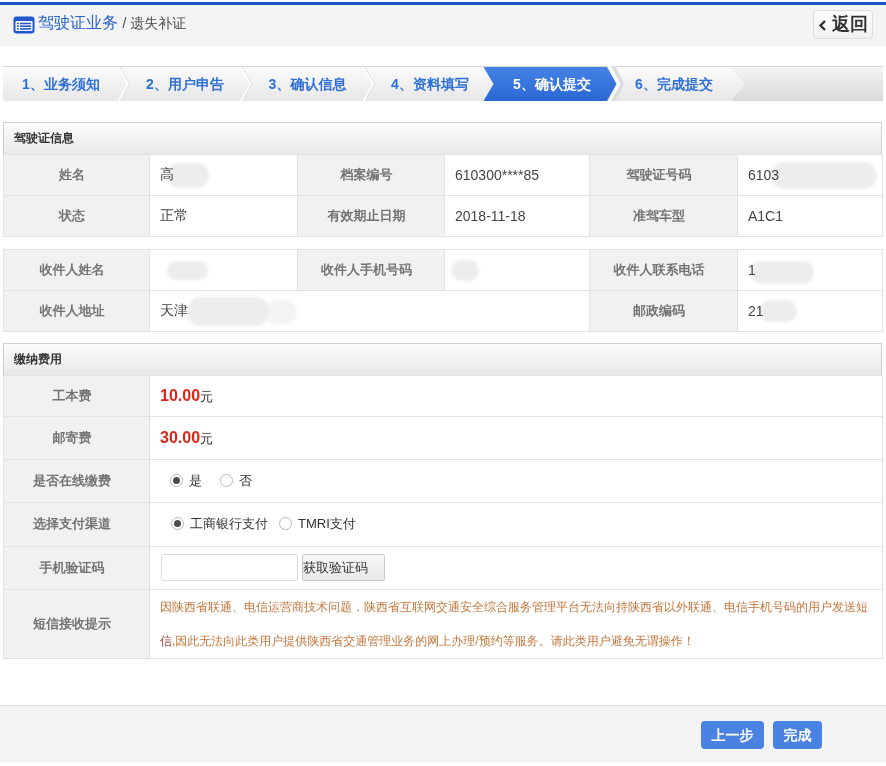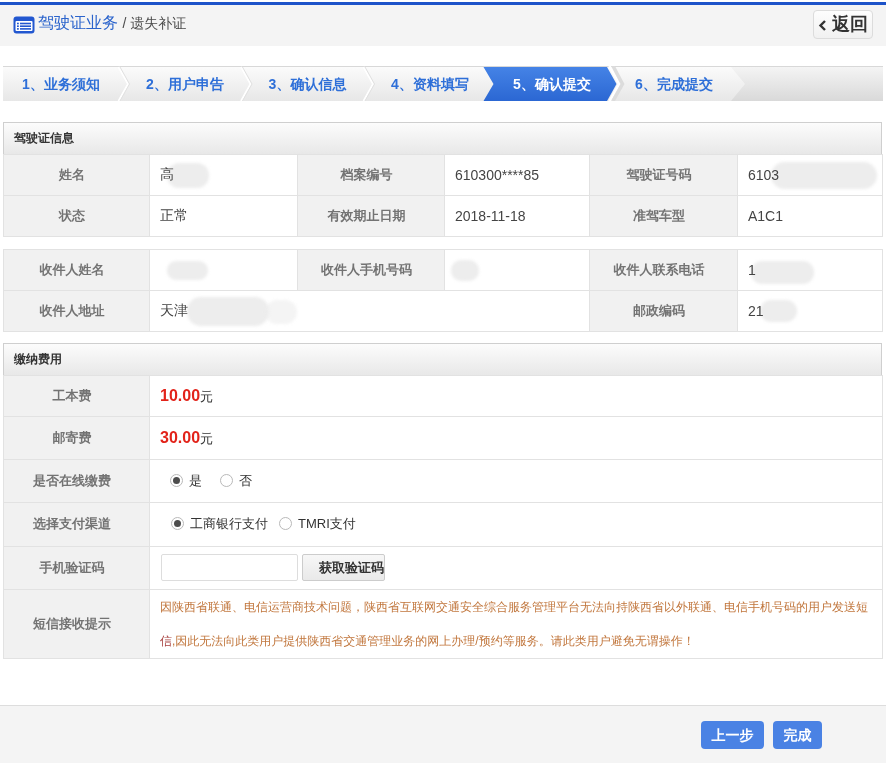--- a/index.html
+++ b/index.html
@@ -50,21 +50,21 @@
   border-radius:50%; background:#4d4d4d;
 }
 .rlbl { font-size:13px; color:#333; margin-left:6px; margin-right:18px; }
 .vcode-in {
   display:inline-block; width:137px; height:27px; border:1px solid #ddd; border-radius:2px;
   background:#fff; vertical-align:middle; margin-left:1px;
 }
 .vcode-btn {
   display:inline-block; width:83px; height:27px; border:1px solid #ccc; border-radius:2px;
   background:linear-gradient(#f7f7f7,#e9e9e9); vertical-align:middle; margin-left:4px;
-  text-align:right; line-height:25px; font-size:13px; font-weight:bold; color:#333;
+  text-align:left; line-height:25px; font-size:13px; font-weight:normal; color:#333;
 }
 .notice { font-size:12px; color:#c1763c; line-height:34px; padding:0; }
 .footer {
   position:absolute; left:0; top:704.5px; width:886px; height:58px;
   background:#f4f4f4; border-top:1px solid #ddd; text-align:right; padding-right:64px;
 }
 .btn {
   display:inline-block; height:28px; margin-top:15px; border-radius:4px;
   background:#4a82e4; color:#fff; font-size:14px; font-weight:bold;
   text-align:center; line-height:28px;

